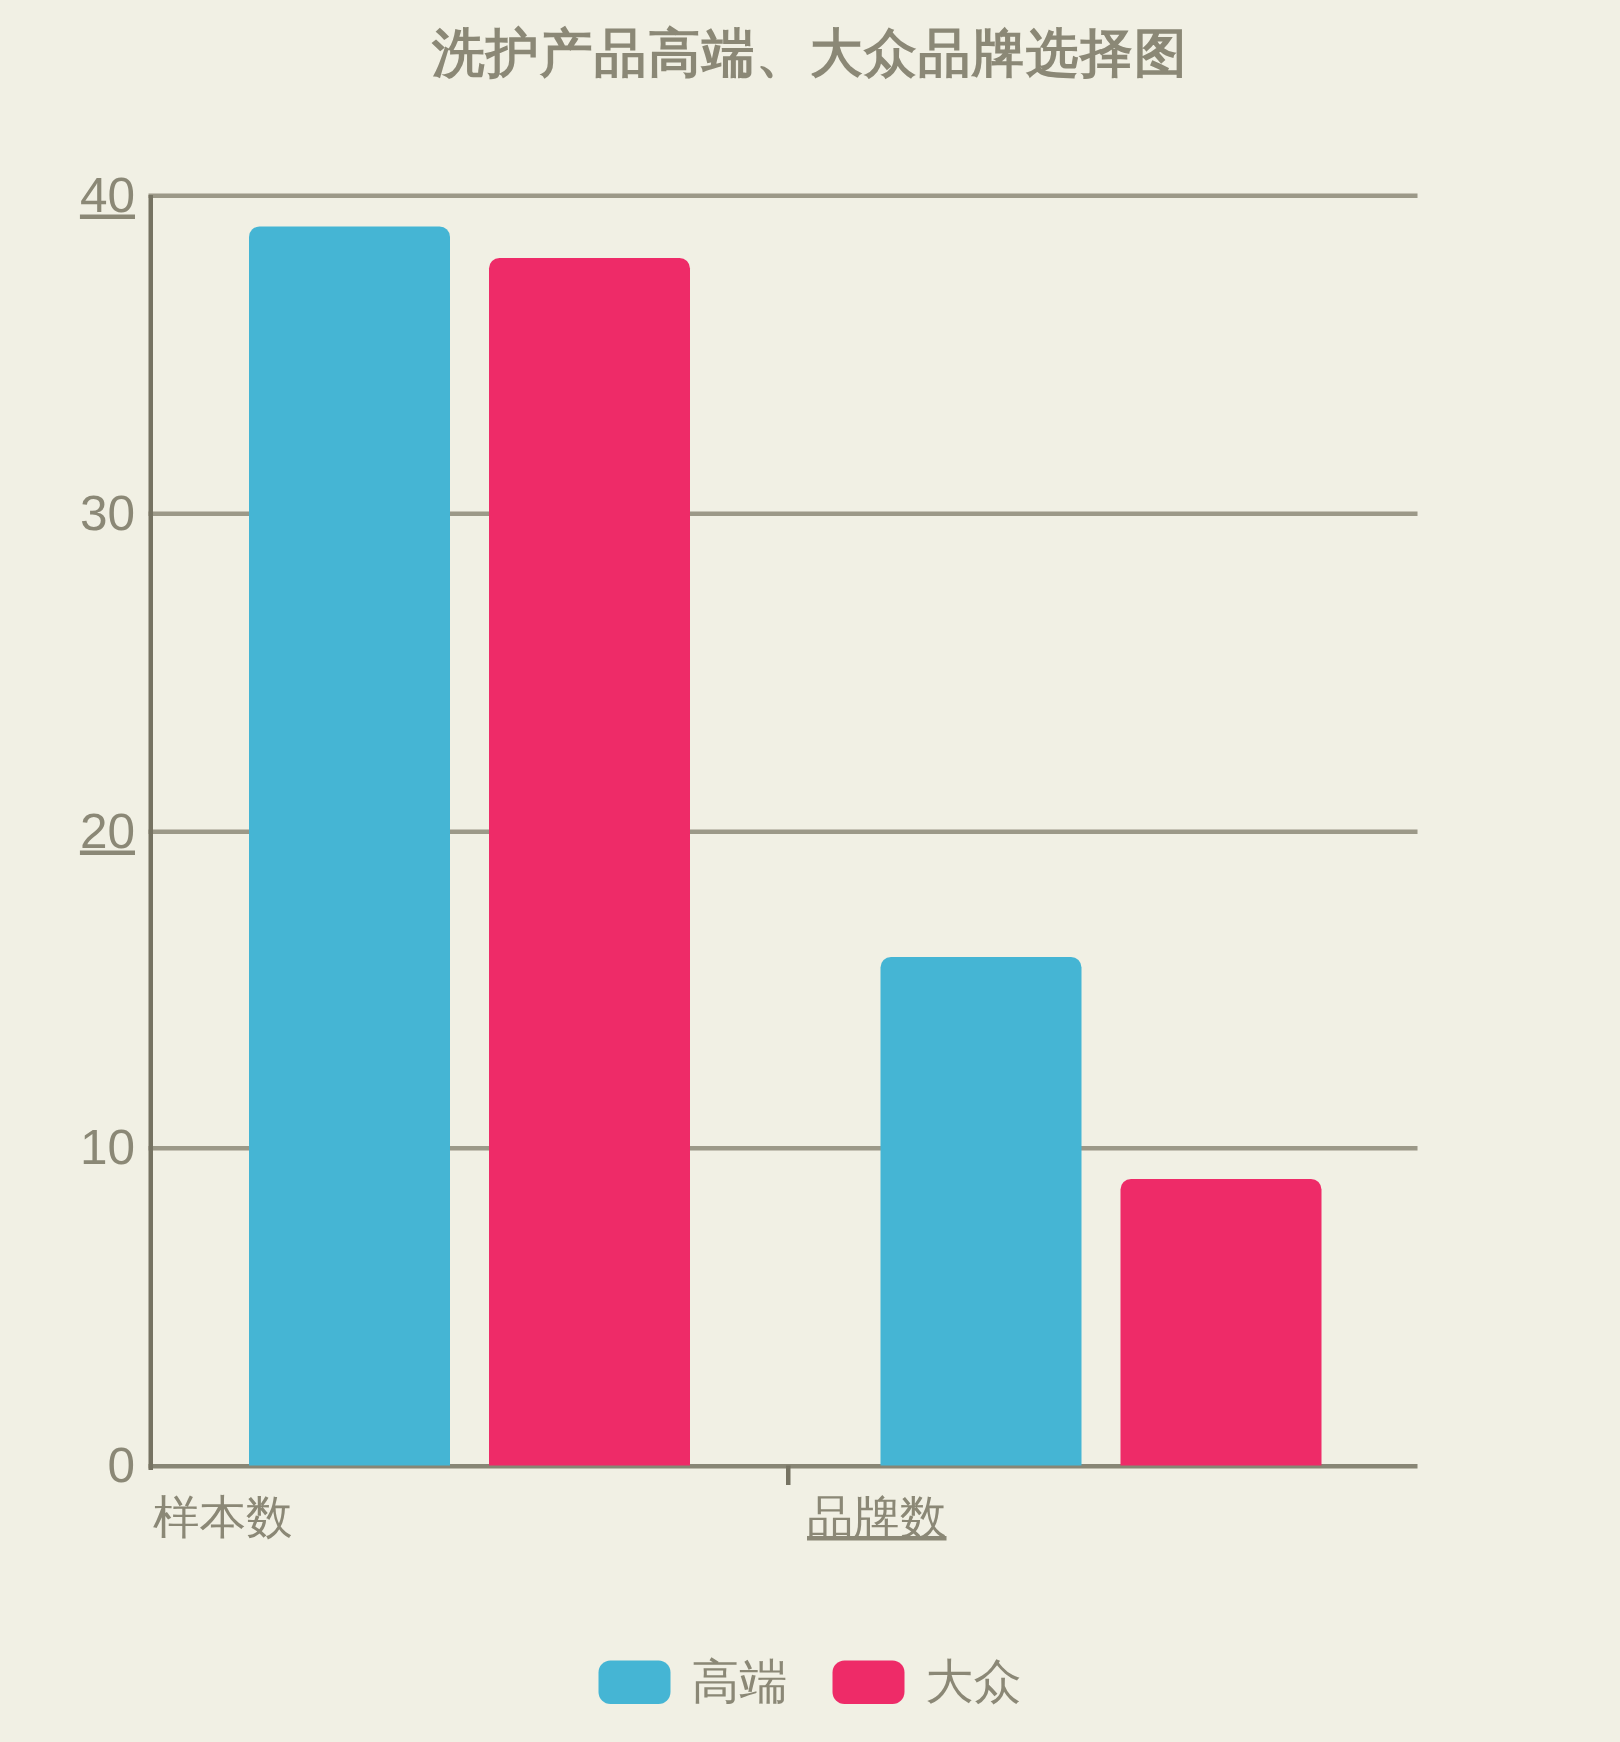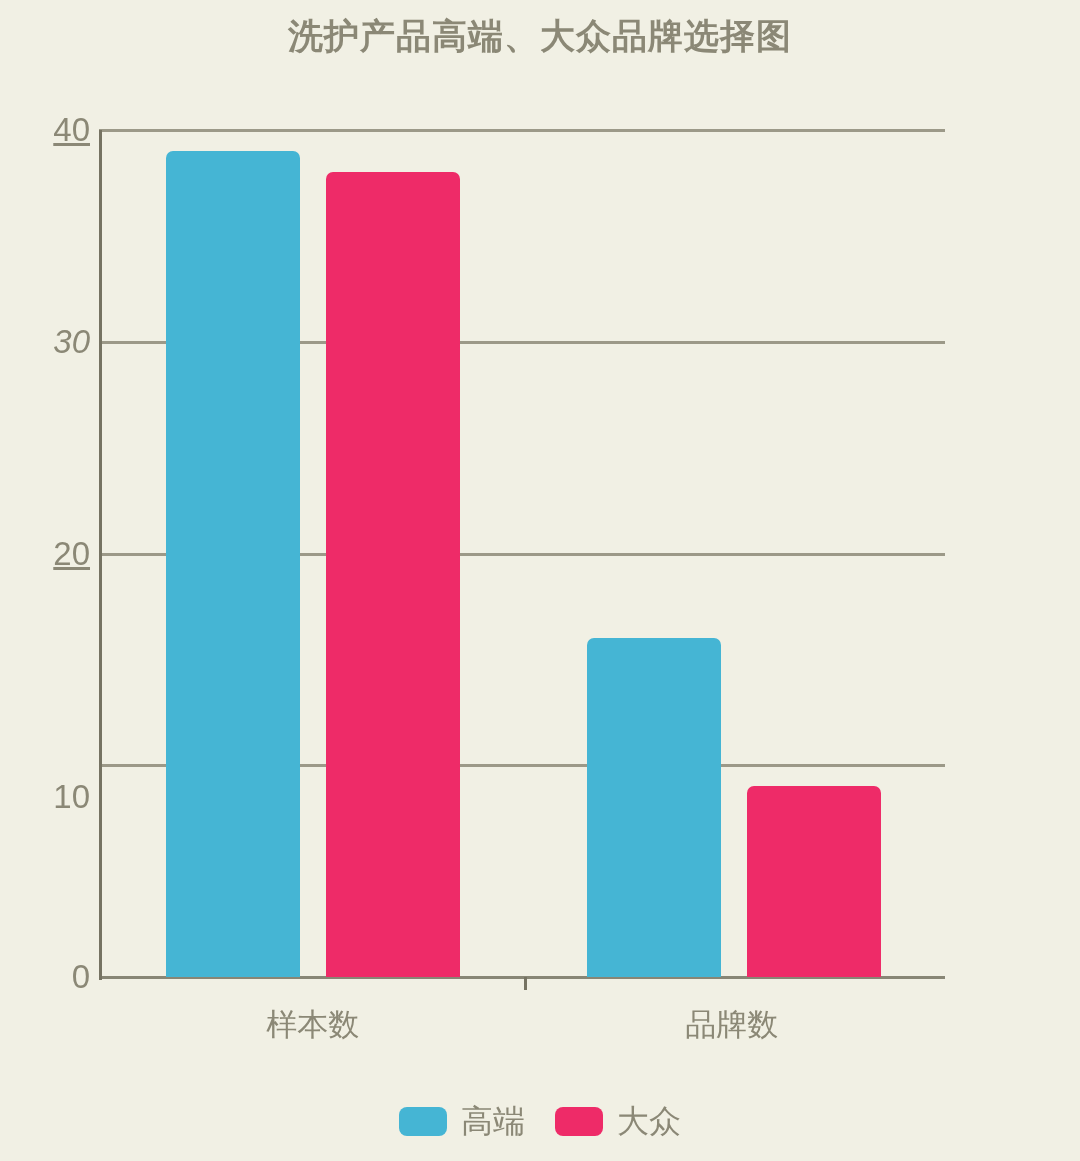--- a/index.html
+++ b/index.html
@@ -84,26 +84,25 @@
   .x-tick {
     position: absolute;
     top: 977px;
     width: 3px;
     height: 13px;
     background: #767362;
   }
   .x-cat-label {
     position: absolute;
     top: 992px;
-    text-align: center;
+    text-align: left;
     font-size: 31px;
     color: #8b8876;
     line-height: 40px;
     white-space: nowrap;
-    margin-top: 13px;
   }
   #legend {
     position: absolute;
     left: 0;
     top: 1105px;
     width: 1080px;
     display: flex;
     justify-content: center;
     align-items: center;
     gap: 30px;
@@ -141,42 +140,42 @@
         <div class="grid-line" style="top: 552.5px;"></div>
         <div class="grid-line" style="top: 340.75px;"></div>
         <div class="grid-line" style="top: 129px;"></div>
       </div>
     <div class="y-axis-line"></div>
     <div id="ytick-layer">
         <div class="y-tick-wrap" style="top: 977px;">
           <div class="y-tick-label" style="top: -17px;">0</div>
         </div>
         <div class="y-tick-wrap" style="top: 765.25px;">
-          <div class="y-tick-label" style="top: -17px; margin-top: 32px;">10</div>
+          <div class="y-tick-label" style="top: -17px;">10</div>
         </div>
         <div class="y-tick-wrap" style="top: 553.5px;">
           <div class="y-tick-label" style="top: -17px; text-decoration: underline;">20</div>
         </div>
         <div class="y-tick-wrap" style="top: 341.75px;">
-          <div class="y-tick-label" style="top: -17px; font-style: italic;">30</div>
+          <div class="y-tick-label" style="top: -17px;">30</div>
         </div>
         <div class="y-tick-wrap" style="top: 130px;">
           <div class="y-tick-label" style="top: -17px; text-decoration: underline;">40</div>
         </div>
       </div>
     <div id="bars-layer">
         <div class="bar series-0" title="高端 样本数: 39" style="left: 165.75px; top: 151.175px; width: 134px; height: 825.825px; background: rgb(69, 181, 212);"></div>
         <div class="bar series-1" title="大众 样本数: 38" style="left: 325.75px; top: 172.35px; width: 134px; height: 804.65px; background: rgb(238, 43, 104);"></div>
         <div class="bar series-0" title="高端 品牌数: 16" style="left: 587.25px; top: 638.2px; width: 134px; height: 338.8px; background: rgb(69, 181, 212);"></div>
         <div class="bar series-1" title="大众 品牌数: 9" style="left: 747.25px; top: 786.425px; width: 134px; height: 190.575px; background: rgb(238, 43, 104);"></div>
       </div>
     <div id="xaxis-layer">
         <div class="x-cat-label" style="left: 102px; width: 421.5px;">样本数</div>
         <div class="x-tick" style="left: 523.5px;"></div>
-        <div class="x-cat-label" style="left: 521px; width: 421.5px;">品牌数</div>
+        <div class="x-cat-label" style="left: 538px; width: 421.5px; text-decoration: underline;">品牌数</div>
       </div>
   </div>
 
   <div id="legend">
       <div class="legend-item">
         <span class="legend-swatch series-0" style="background: rgb(69, 181, 212);"></span>
         <span class="legend-label">高端</span>
       </div>
       <div class="legend-item">
         <span class="legend-swatch series-1" style="background: rgb(238, 43, 104);"></span>

